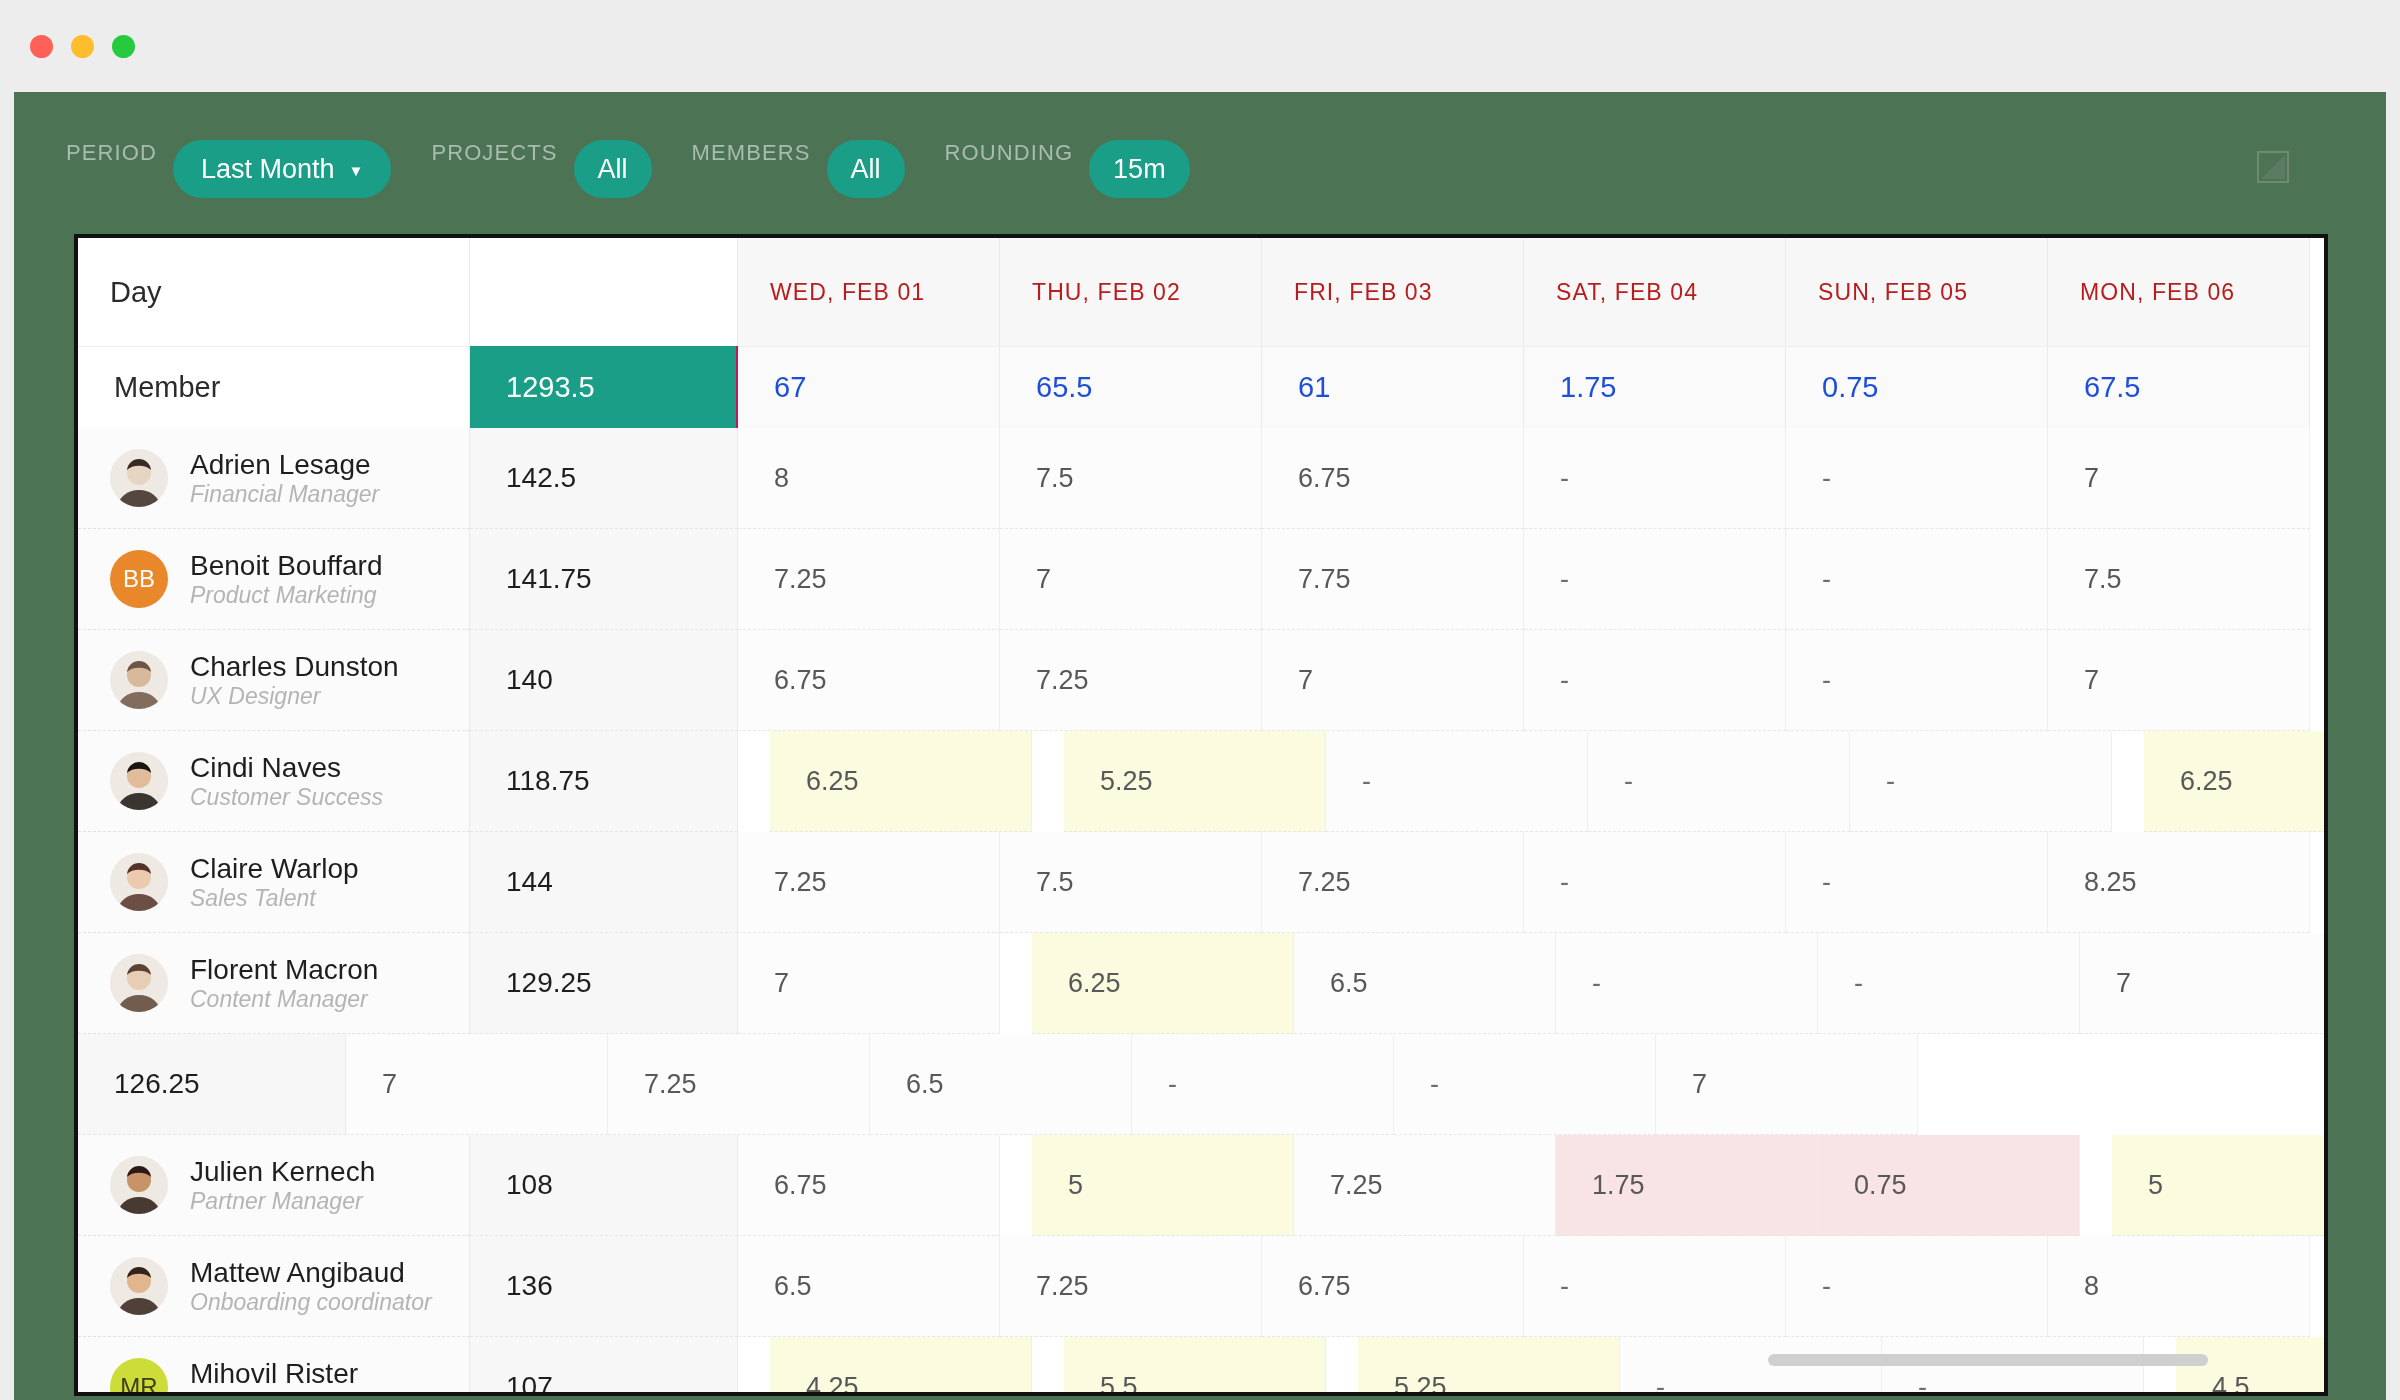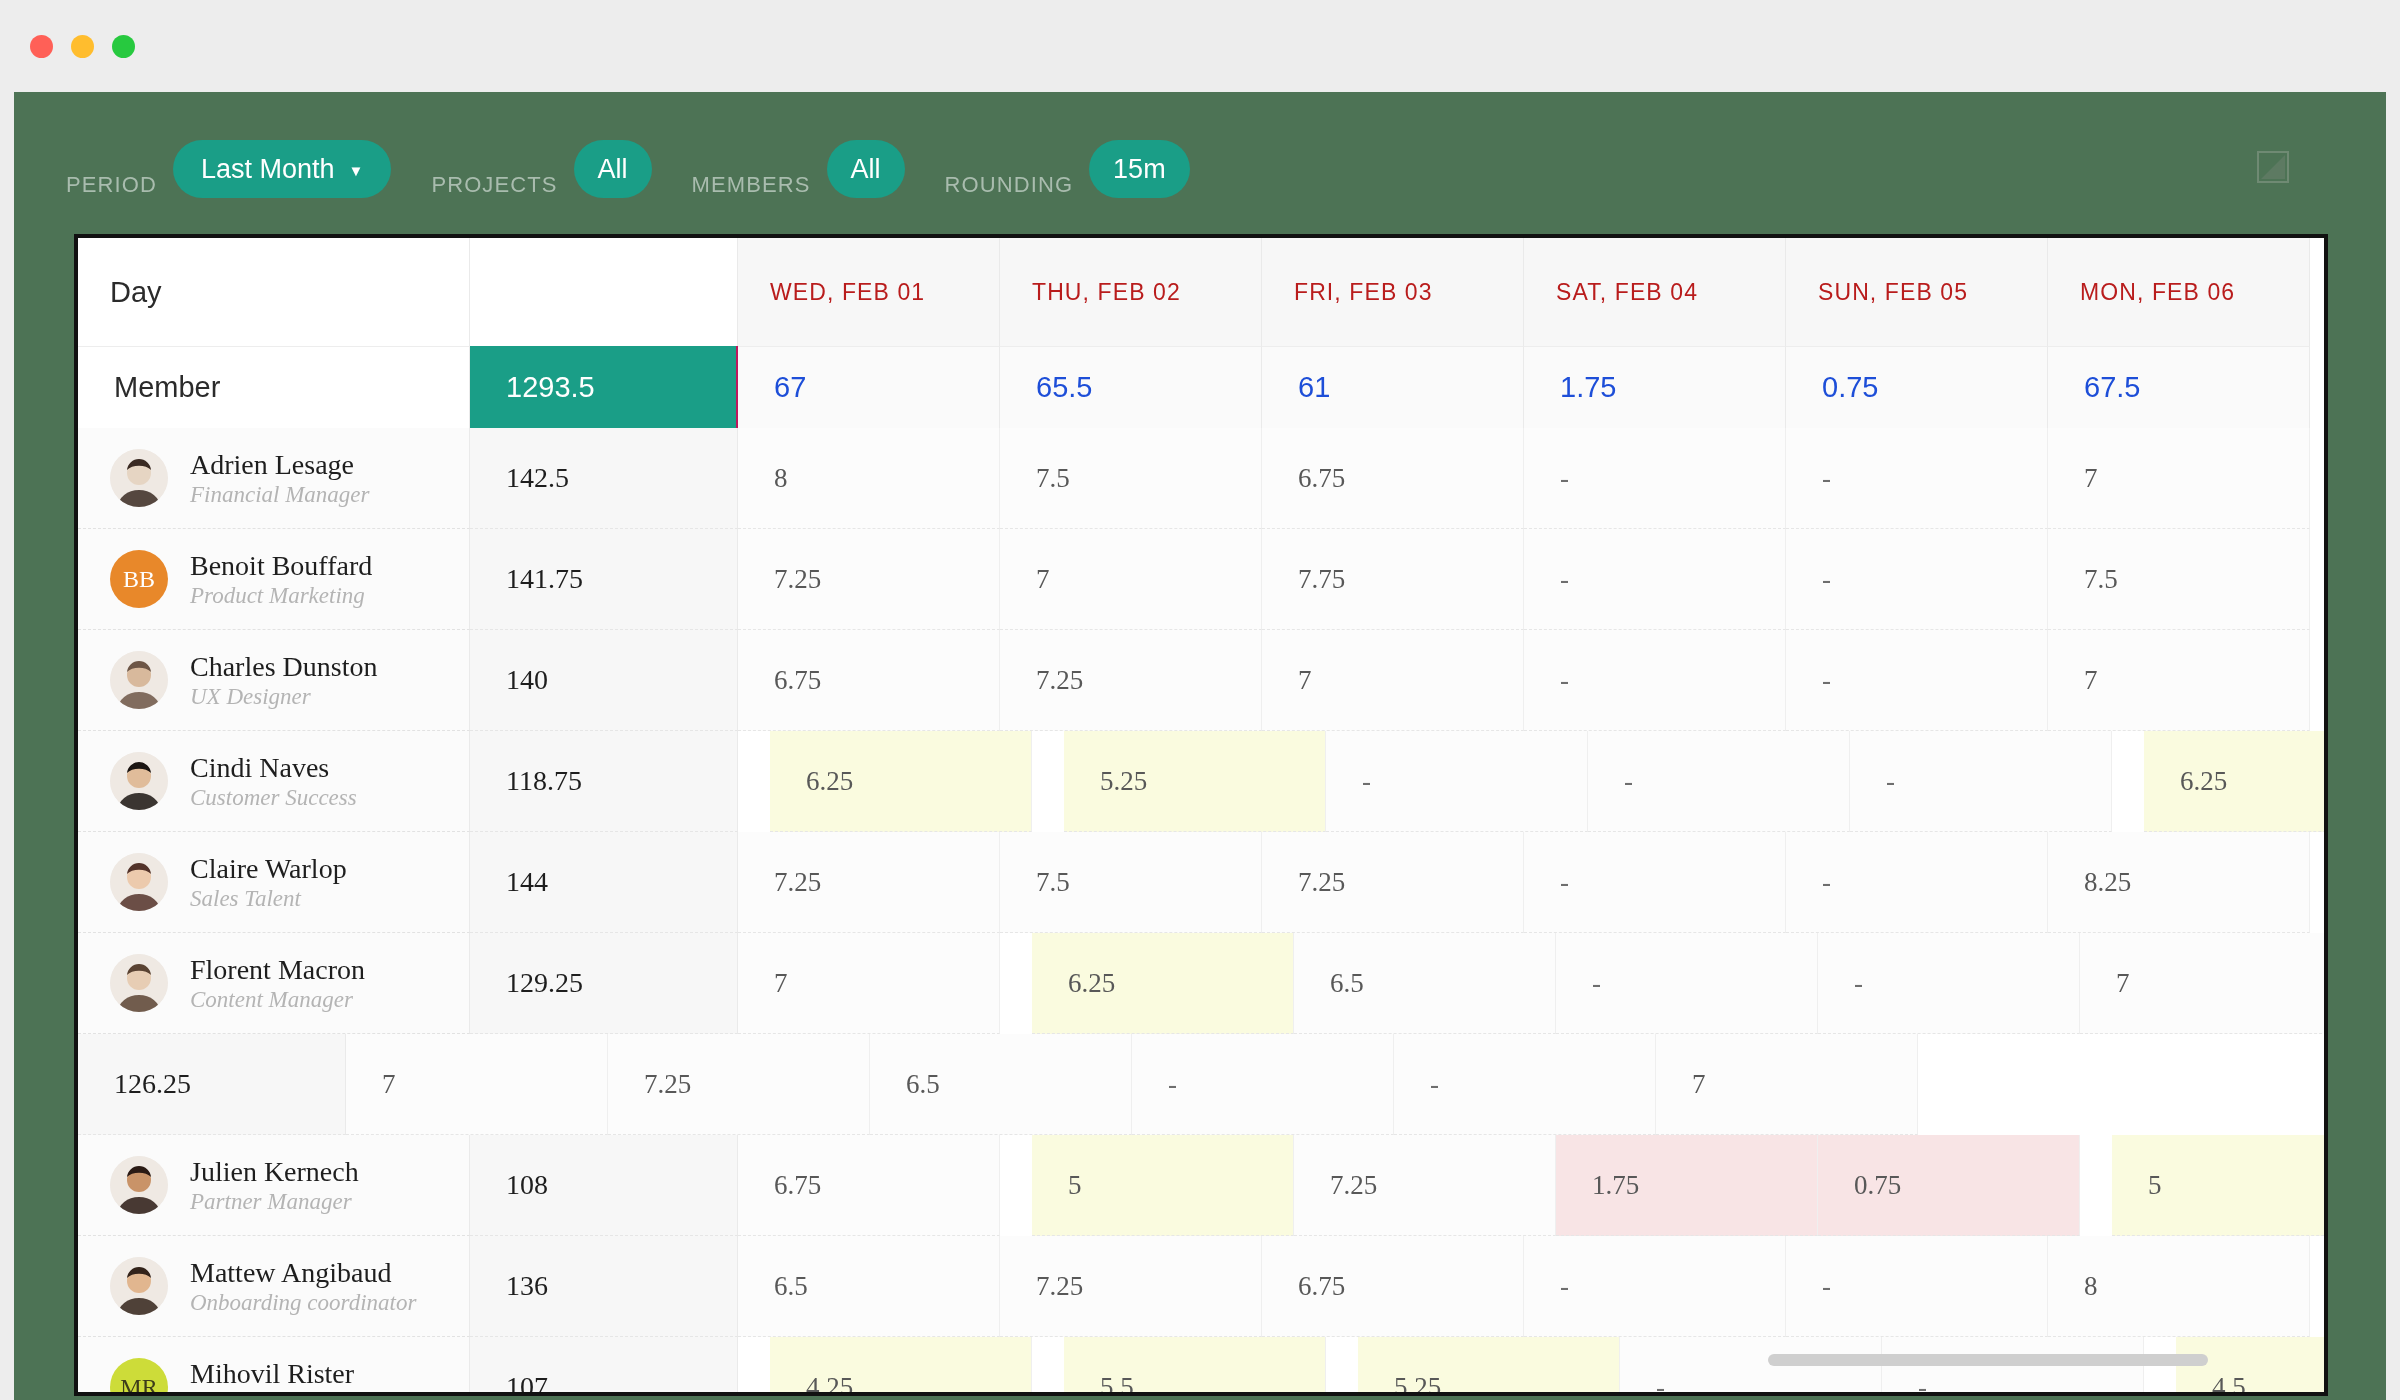--- a/index.html
+++ b/index.html
@@ -29,21 +29,21 @@
     position: absolute;
     left: 14px; top: 92px;
     width: 2372px; height: 1308px;
     background: #4d7355;
     overflow: hidden;
   }
   
   .toolbar {
     position: absolute; left: 52px; top: 48px;
     height: 58px;
-    display: flex; align-items: flex-end;
+    display: flex; align-items: flex-start;
   }
   .filter-label {
     color: #a9bcae;
     font-size: 22px;
     letter-spacing: 1.1px;
     font-weight: 400;
     text-transform: uppercase;
     margin-right: 16px;
     white-space: nowrap;
   }
@@ -124,21 +124,21 @@
     border-top: 1px solid #ededed;
   }
   .total-cell.label { background: #ffffff; color: #2b2b2b; }
   .total-cell.grand {
     background: #1a9e87;
     color: #ffffff;
     border-right: 2px solid #be185d;
     border-top: none;
   }
 
-  .data-row { height: 101px; font-family: Liberation Serif, serif; }
+  .data-row { height: 101px; }
   .mcell {
     display: flex; align-items: center;
     padding-left: 32px;
     background: #fbfbfb;
     border-right: 1px solid #eaeaea;
     border-bottom: 1px dashed #e2e2e2;
   }
   .avatar {
     width: 58px; height: 58px;
     border-radius: 50%;

